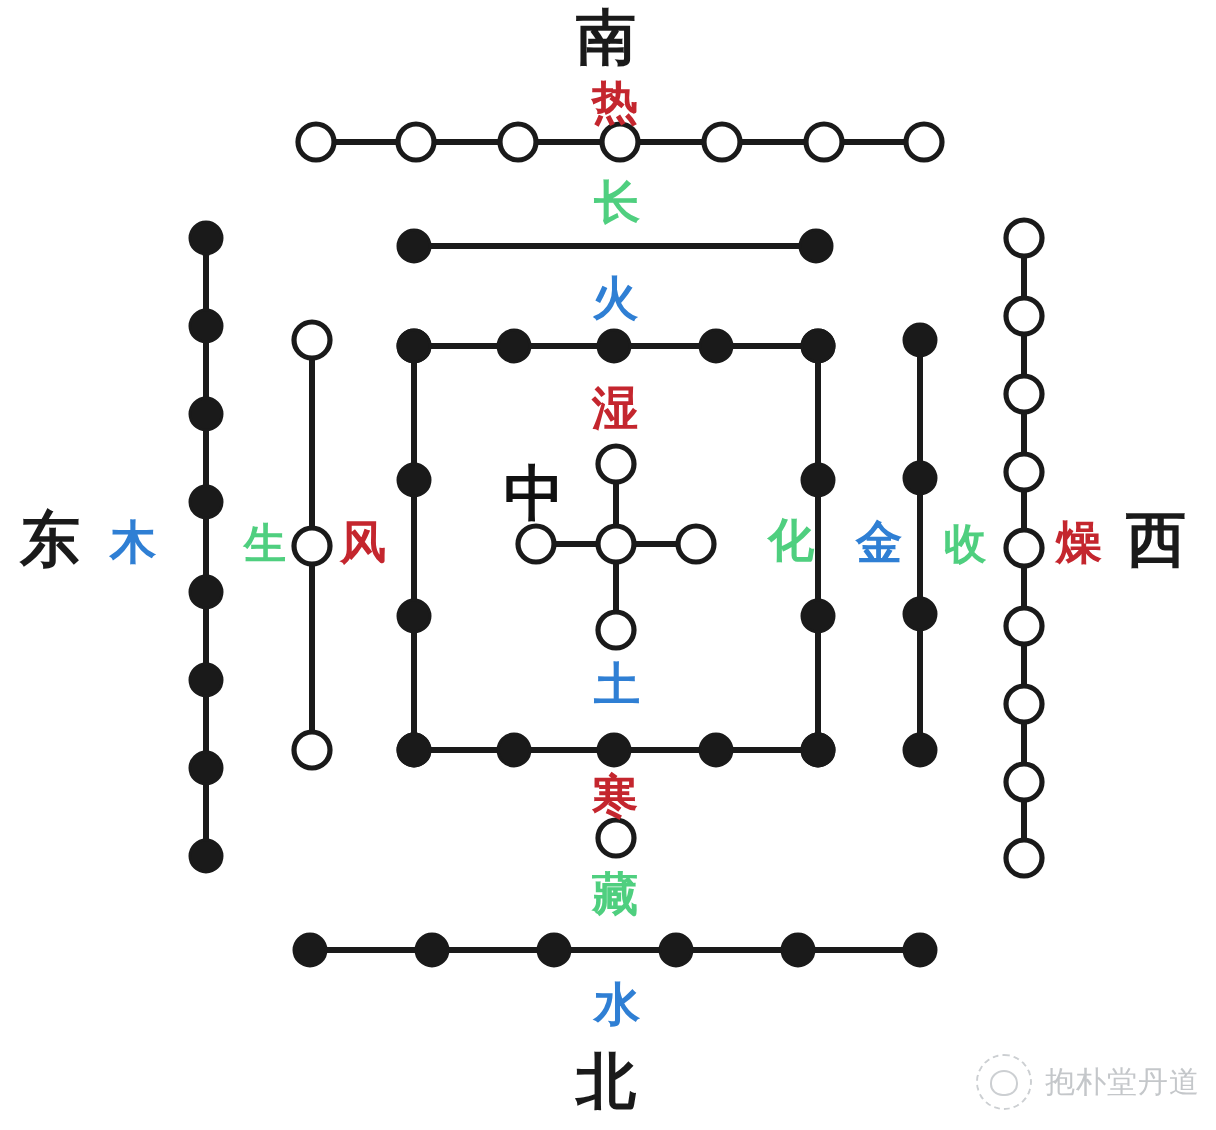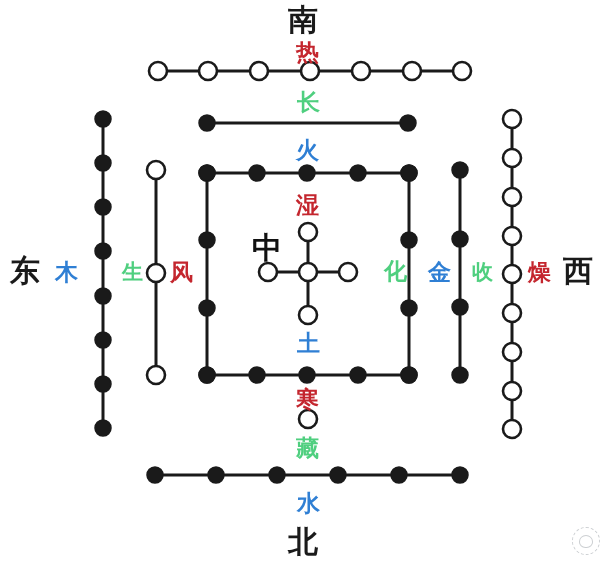--- a/index.html
+++ b/index.html
@@ -235,15 +235,16 @@
   <div class="lbl lbl-mid c-green" style="left:122px; top:262px;">生</div>
   <div class="lbl lbl-el c-red" style="left:170px; top:261px;">风</div>
 
   <div class="lbl lbl-el c-blue" style="left:428px; top:261px;">金</div>
   <div class="lbl lbl-mid c-green" style="left:472px; top:262px;">收</div>
   <div class="lbl lbl-el c-red" style="left:528px; top:261px;">燥</div>
   <div class="lbl lbl-dir c-black" style="left:563px; top:256px;">西</div>
 
   <div id="watermark">
     <span class="wm-logo"></span>
+    <span class="wm-text">抱朴堂丹道</span>
   </div>
 
 </div>
 
 </body></html>

